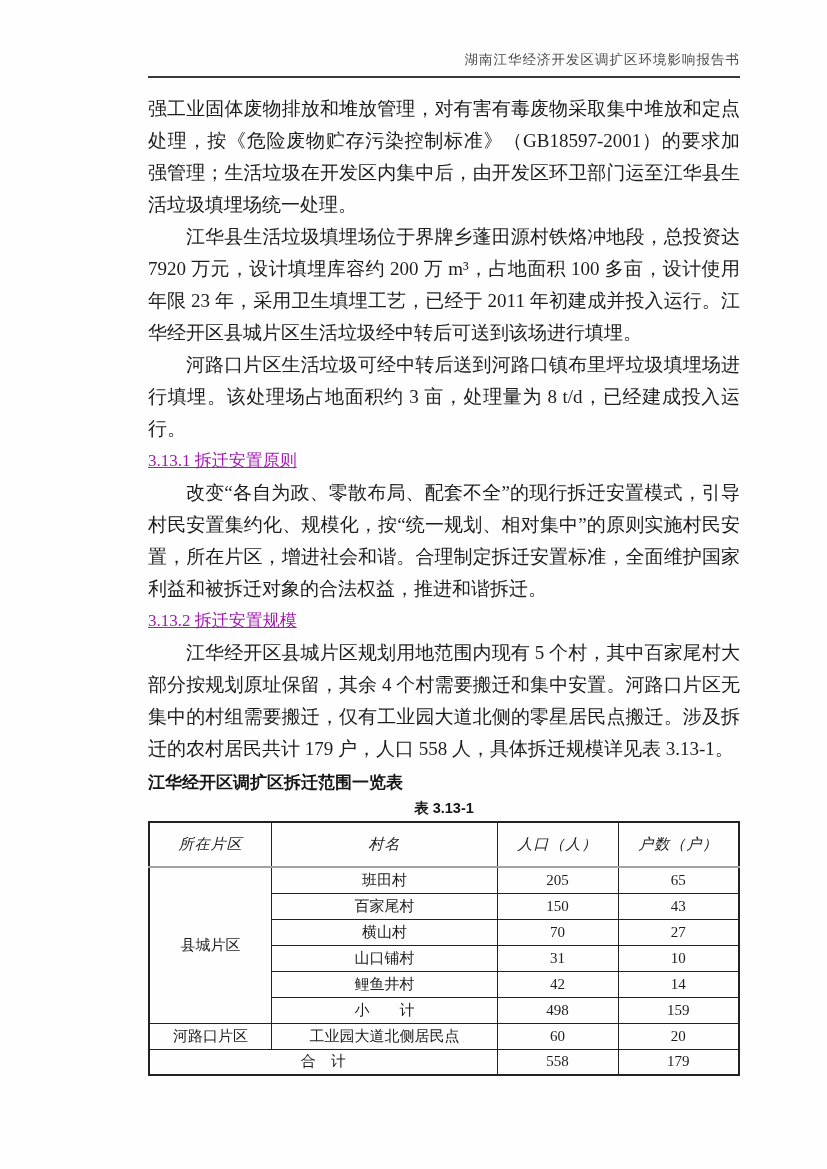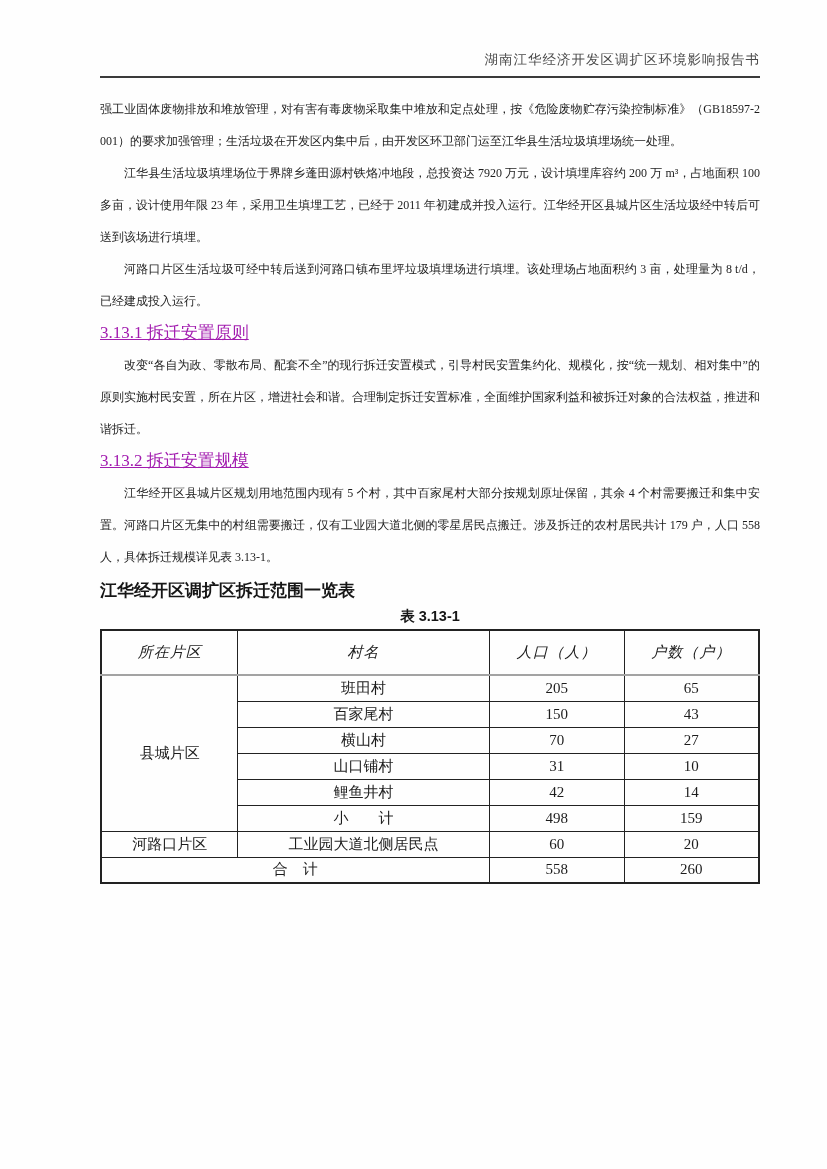--- a/index.html
+++ b/index.html
@@ -7,41 +7,41 @@
   .page {
     position: relative;
     width: 827px;
     height: 1169px;
     margin: 0 auto;
     background: #fefefe;
     font-family: "Liberation Serif", "DejaVu Serif", serif;
     color: #1c1c1c;
     overflow: hidden;
   }
-  .margins { padding: 0 67px 0 100px; }
+  .margins { padding: 0 87px 0 100px; margin-left: 48px; }
 
   
   .doc-header { padding-top: 52px; }
   .doc-header-title {
     text-align: right;
     font-size: 13.5px;
     line-height: 16px;
     color: #4a4a4a;
     letter-spacing: 1px;
   }
   .doc-header-rule {
     margin-top: 8px;
     border-top: 2.2px solid #3a3a3a;
     height: 0;
   }
 
   
   .body-text { margin-top: 15px; }
   .para {
-    font-size: 12px;
+    font-size: 19px;
     line-height: 32px;
     text-align: justify;
     text-indent: 2em;
     word-break: break-all;
   }
   .para.no-indent { text-indent: 0; }
   .h-major {
     font-size: 17px;
     line-height: 32px;
     font-weight: bold;
@@ -185,20 +185,20 @@
         </tr>
         <tr>
           <td>河路口片区</td>
           <td>工业园大道北侧居民点</td>
           <td>60</td>
           <td>20</td>
         </tr>
         <tr>
           <td colspan="2">合　计</td>
           <td>558</td>
-          <td>260</td>
+          <td>179</td>
         </tr>
       </tbody>
     </table>
 
   </div>
 
 </div>
 
 </body></html>

